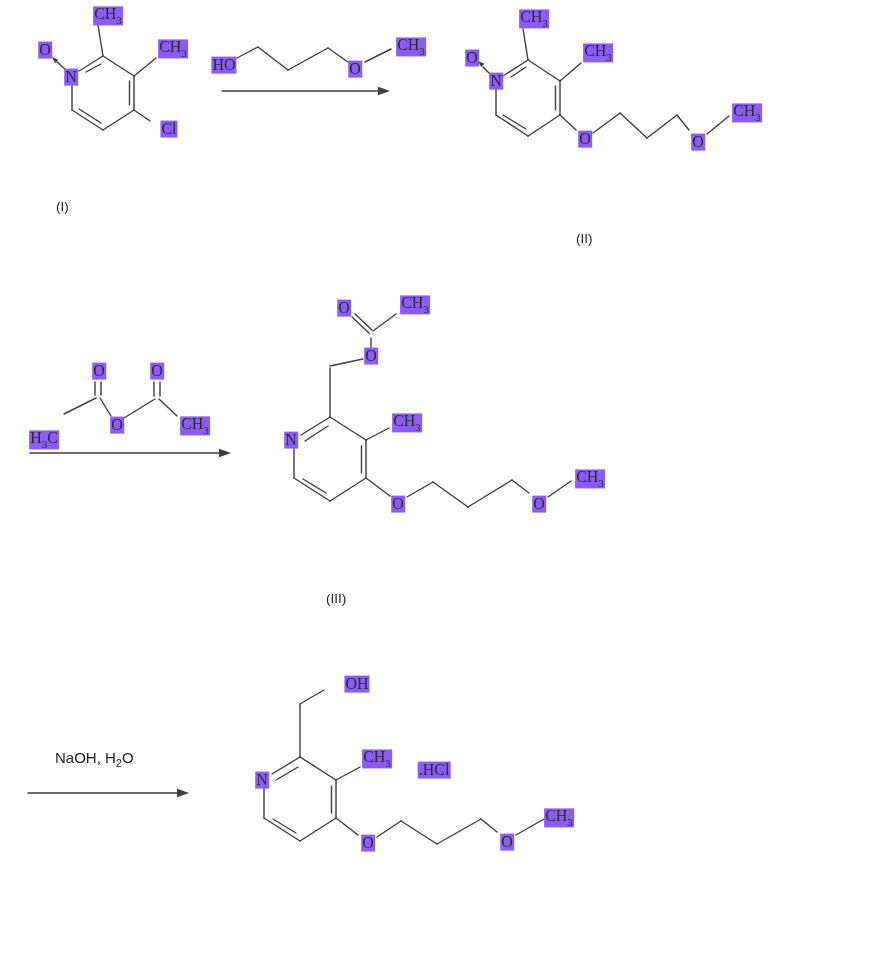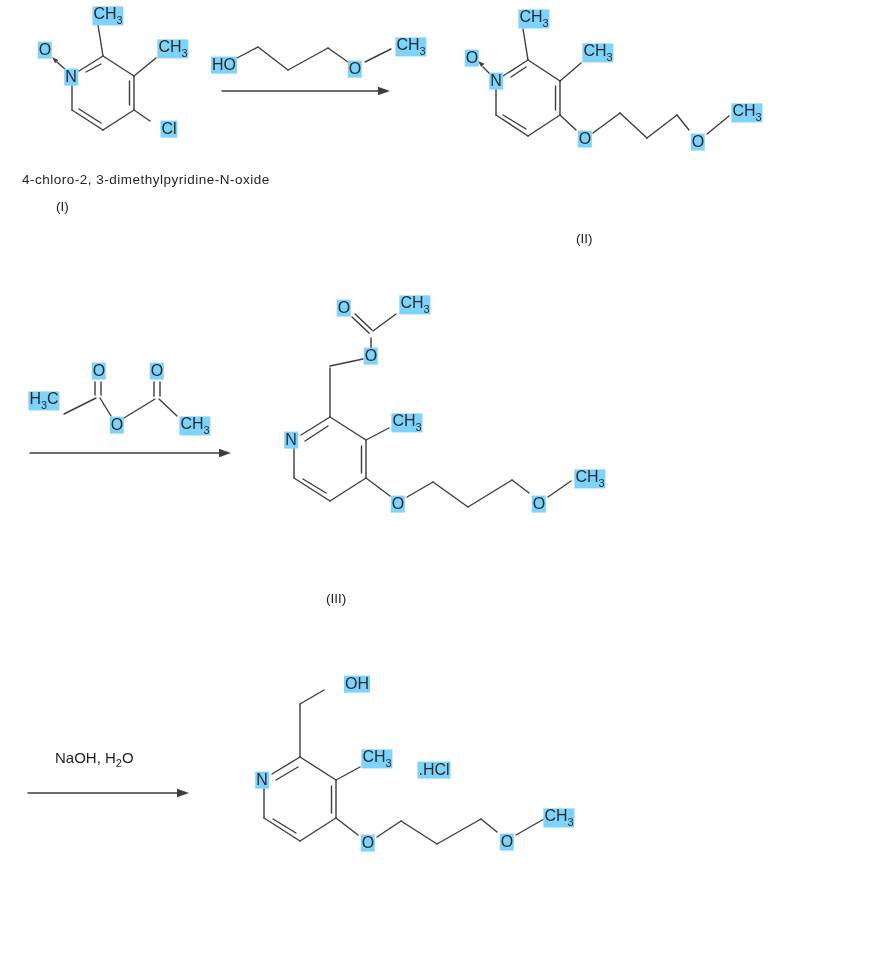--- a/index.html
+++ b/index.html
@@ -6,22 +6,22 @@
   .scheme{
     position:relative; width:869px; height:965px; background:#ffffff;
     font-family:"Liberation Sans", sans-serif; color:#2b2b2b; overflow:hidden;
   }
   .bonds{position:absolute; left:0; top:0;}
   .bonds line{stroke:#3d3d3d; stroke-width:1.4; stroke-linecap:round;}
   .bonds .arrowline{stroke-width:1.3;}
   .bonds .arrowhead{fill:#3d3d3d; stroke:none;}
   .atom{
     position:absolute; transform:translate(-50%,-50%);
-    font-size:16px; line-height:1.05; background:#7dd3fc; padding:0 1px;
-    white-space:nowrap; color:#2b2b2b;
+    font-size:16px; line-height:1.05; background:#8b5cf6; padding:0 1px;
+    white-space:nowrap; color:#2b2b2b;font-family:Liberation Serif, serif;
   }
   .atom sub{font-size:11px; line-height:1;}
   .caption{position:absolute; font-size:13.5px; white-space:nowrap; color:#1f1f1f;}
   .reagent-text{position:absolute; font-size:15px; white-space:nowrap; color:#1f1f1f;}
   .reagent-text sub{font-size:11px;}
 </style>
 </head>
 <body>
 
 <div class="scheme">
@@ -159,21 +159,21 @@
   <span class="atom" style="left:411px;top:47px"><span>CH</span><sub>3</sub></span>
 
   <span class="atom" style="left:472px;top:58px">O</span>
   <span class="atom" style="left:496px;top:81px">N</span>
   <span class="atom" style="left:534px;top:19px"><span>CH</span><sub>3</sub></span>
   <span class="atom" style="left:598px;top:53px"><span>CH</span><sub>3</sub></span>
   <span class="atom" style="left:585px;top:139px">O</span>
   <span class="atom" style="left:698px;top:142px">O</span>
   <span class="atom" style="left:747px;top:113px"><span>CH</span><sub>3</sub></span>
 
-  <span class="atom" style="left:44px;top:401px"><span>H</span><sub>3</sub><span>C</span></span>
+  <span class="atom" style="left:44px;top:440px"><span>H</span><sub>3</sub><span>C</span></span>
   <span class="atom" style="left:99px;top:371px">O</span>
   <span class="atom" style="left:117px;top:425px">O</span>
   <span class="atom" style="left:157px;top:371px">O</span>
   <span class="atom" style="left:195px;top:426px"><span>CH</span><sub>3</sub></span>
 
   <span class="atom" style="left:344px;top:308px">O</span>
   <span class="atom" style="left:415px;top:305px"><span>CH</span><sub>3</sub></span>
   <span class="atom" style="left:371px;top:356px">O</span>
   <span class="atom" style="left:291px;top:440px">N</span>
   <span class="atom" style="left:407px;top:423px"><span>CH</span><sub>3</sub></span>
@@ -184,21 +184,20 @@
   <span class="atom" style="left:357px;top:684px">OH</span>
   <span class="atom" style="left:262px;top:780px">N</span>
   <span class="atom" style="left:377px;top:759px"><span>CH</span><sub>3</sub></span>
   <span class="atom" style="left:434px;top:770px">.HCl</span>
   <span class="atom" style="left:368px;top:843px">O</span>
   <span class="atom" style="left:507px;top:842px">O</span>
   <span class="atom" style="left:559px;top:818px"><span>CH</span><sub>3</sub></span>
 
   <div class="reagent-text" style="left:55px;top:749px"><span>NaOH, H</span><sub>2</sub><span>O</span></div>
 
-  <div class="caption" style="left:22px;top:172px;letter-spacing:0.5px">4-chloro-2, 3-dimethylpyridine-N-oxide</div>
   <div class="caption" style="left:56px;top:199px">(I)</div>
 
   <div class="caption" style="left:576px;top:231px">(II)</div>
 
   <div class="caption" style="left:326px;top:591px">(III)</div>
 
   <div class="caption" style="left:259px;top:980px">(IV)</div>
 
 </div>
 

